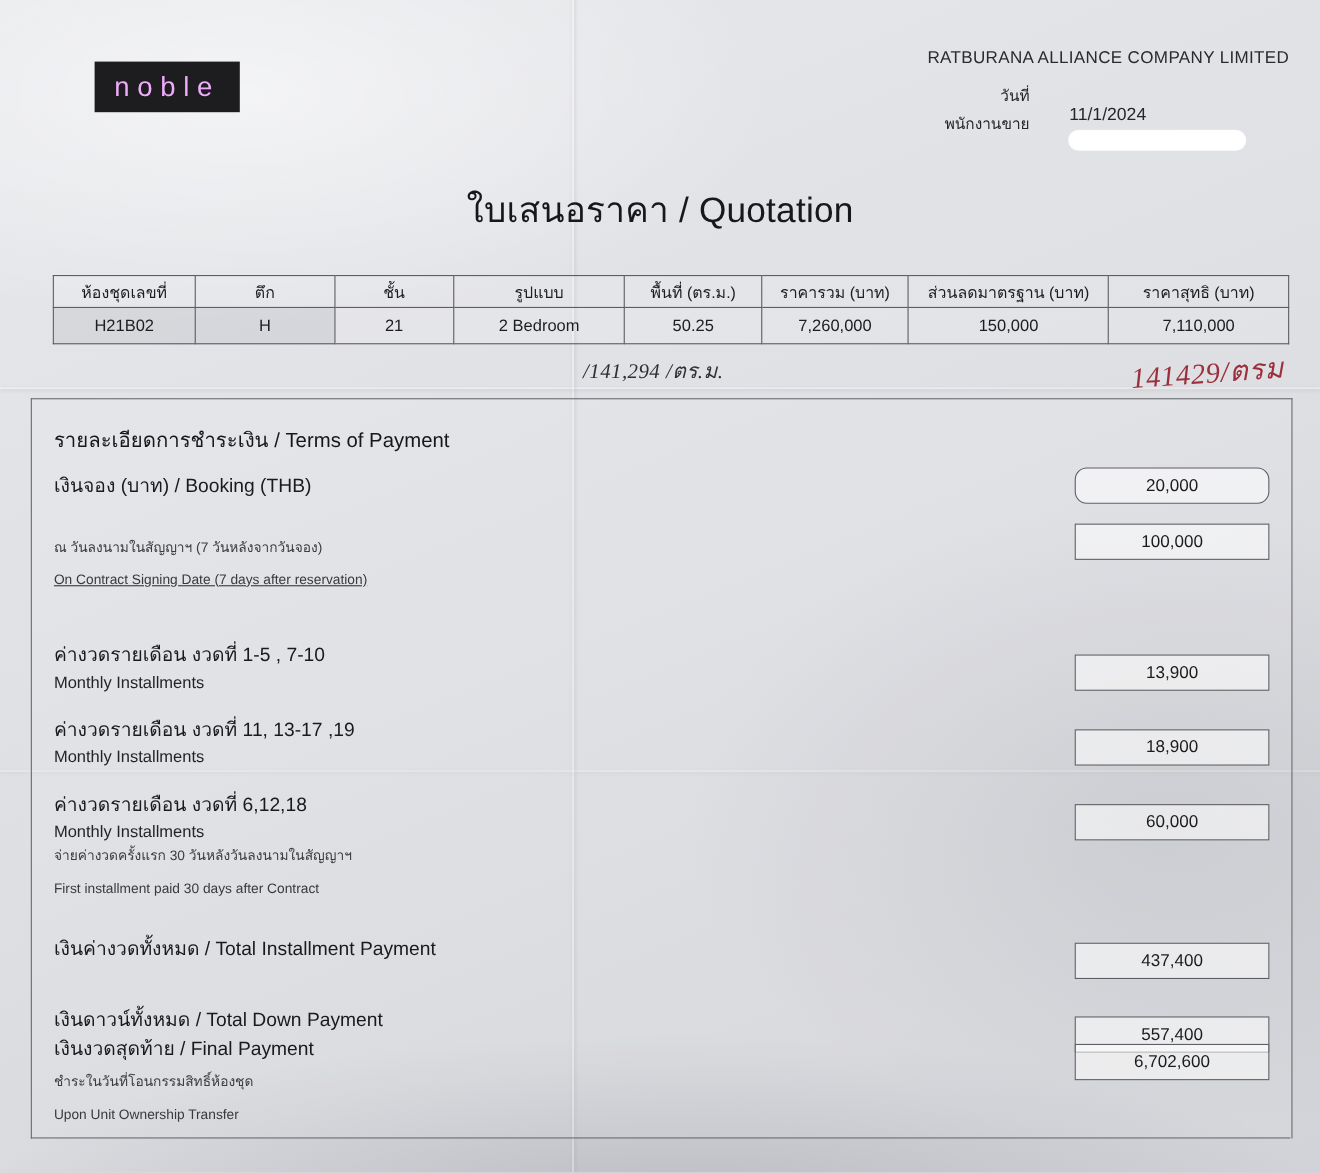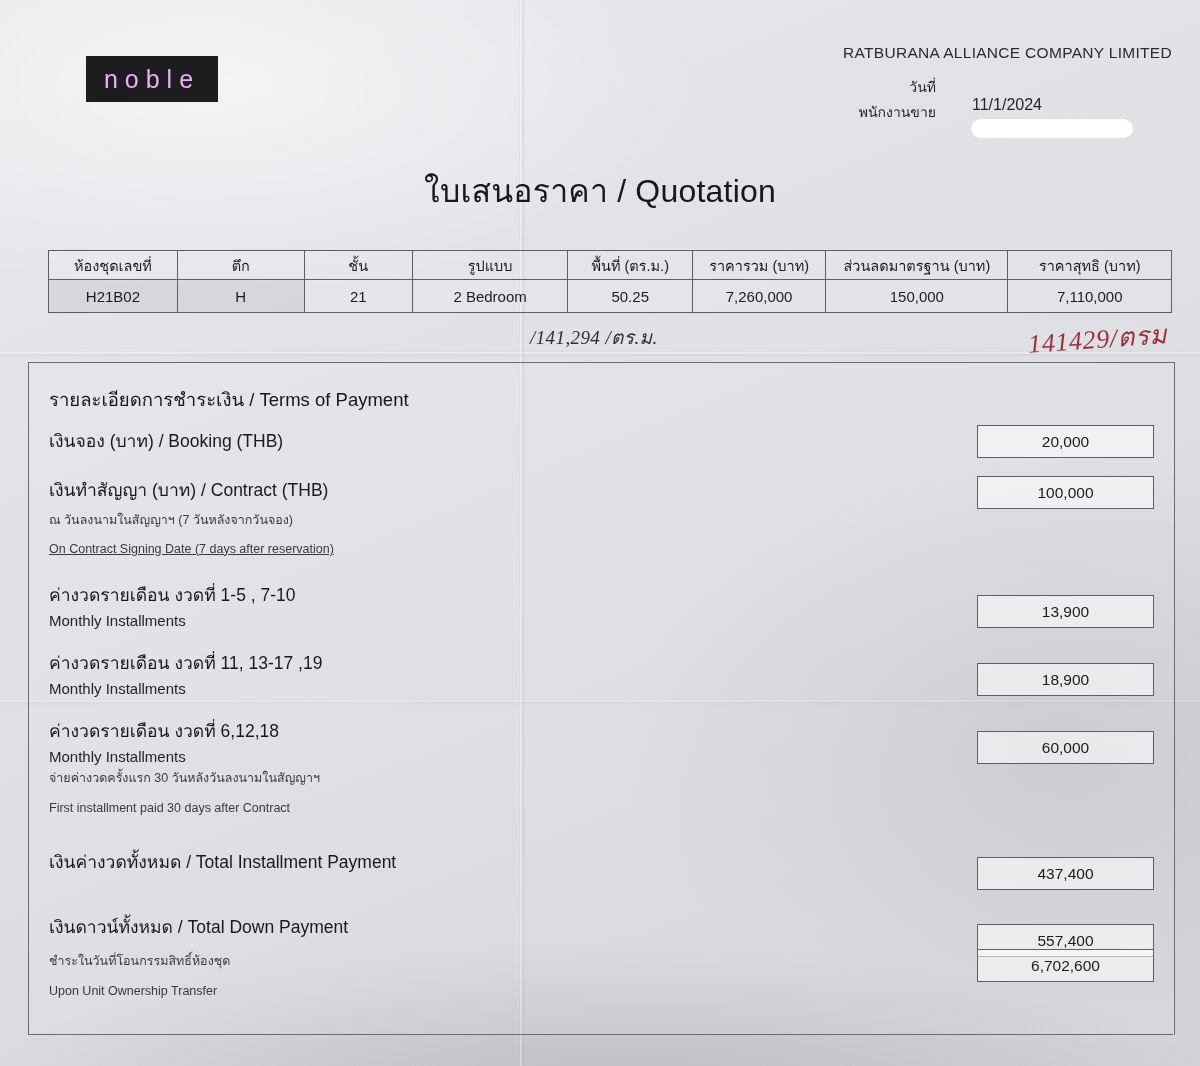--- a/index.html
+++ b/index.html
@@ -262,25 +262,24 @@
     </table>
 
   <div class="hand hand-left">/141,294 /ตร.ม.</div>
   <div class="hand hand-right">141429/ตรม</div>
 
   <div class="terms">
     <div class="terms-title">รายละเอียดการชำระเงิน / Terms of Payment</div>
 
     <div class="row" style="top:68px;">
       <div class="lbl">เงินจอง (บาท) / Booking (THB)</div>
-      <div class="amount" style="top:-6px;">20,000</div>
+      <div class="amount" style="top:-6px;border-radius:11px;">20,000</div>
     </div>
 
     <div class="row" style="top:117px;">
-      <div class="lbl">เงินทำสัญญา (บาท) / Contract (THB)</div>
       <div class="sub" style="margin-top:9px;">ณ วันลงนามในสัญญาฯ (7 วันหลังจากวันจอง)</div>
       <div class="sub en" style="margin-top:10px;text-decoration:underline;">On Contract Signing Date (7 days after reservation)</div>
       <div class="amount" style="top:-4px;">100,000</div>
     </div>
 
     <div class="row" style="top:222px;">
       <div class="lbl">ค่างวดรายเดือน งวดที่ 1-5 , 7-10</div>
       <div class="en2" style="margin-top:4px;">Monthly Installments</div>
       <div class="amount" style="top:10px;">13,900</div>
     </div>
@@ -303,20 +302,21 @@
       <div class="lbl">เงินค่างวดทั้งหมด / Total Installment Payment</div>
       <div class="amount" style="top:5px;">437,400</div>
     </div>
 
     <div class="row" style="top:554px;">
       <div class="lbl">เงินดาวน์ทั้งหมด / Total Down Payment</div>
       <div class="amount" style="top:7px;">557,400</div>
     </div>
 
     <div class="row" style="top:580px;">
+      <div class="lbl">เงินงวดสุดท้าย / Final Payment</div>
       <div class="sub" style="margin-top:9px;">ชำระในวันที่โอนกรรมสิทธิ์ห้องชุด</div>
       <div class="sub en" style="margin-top:11px;">Upon Unit Ownership Transfer</div>
       <div class="amount" style="top:6px;">6,702,600</div>
     </div>
   </div>
 
   <div class="hr-bottom"></div>
 </div>
 
 </body></html>

